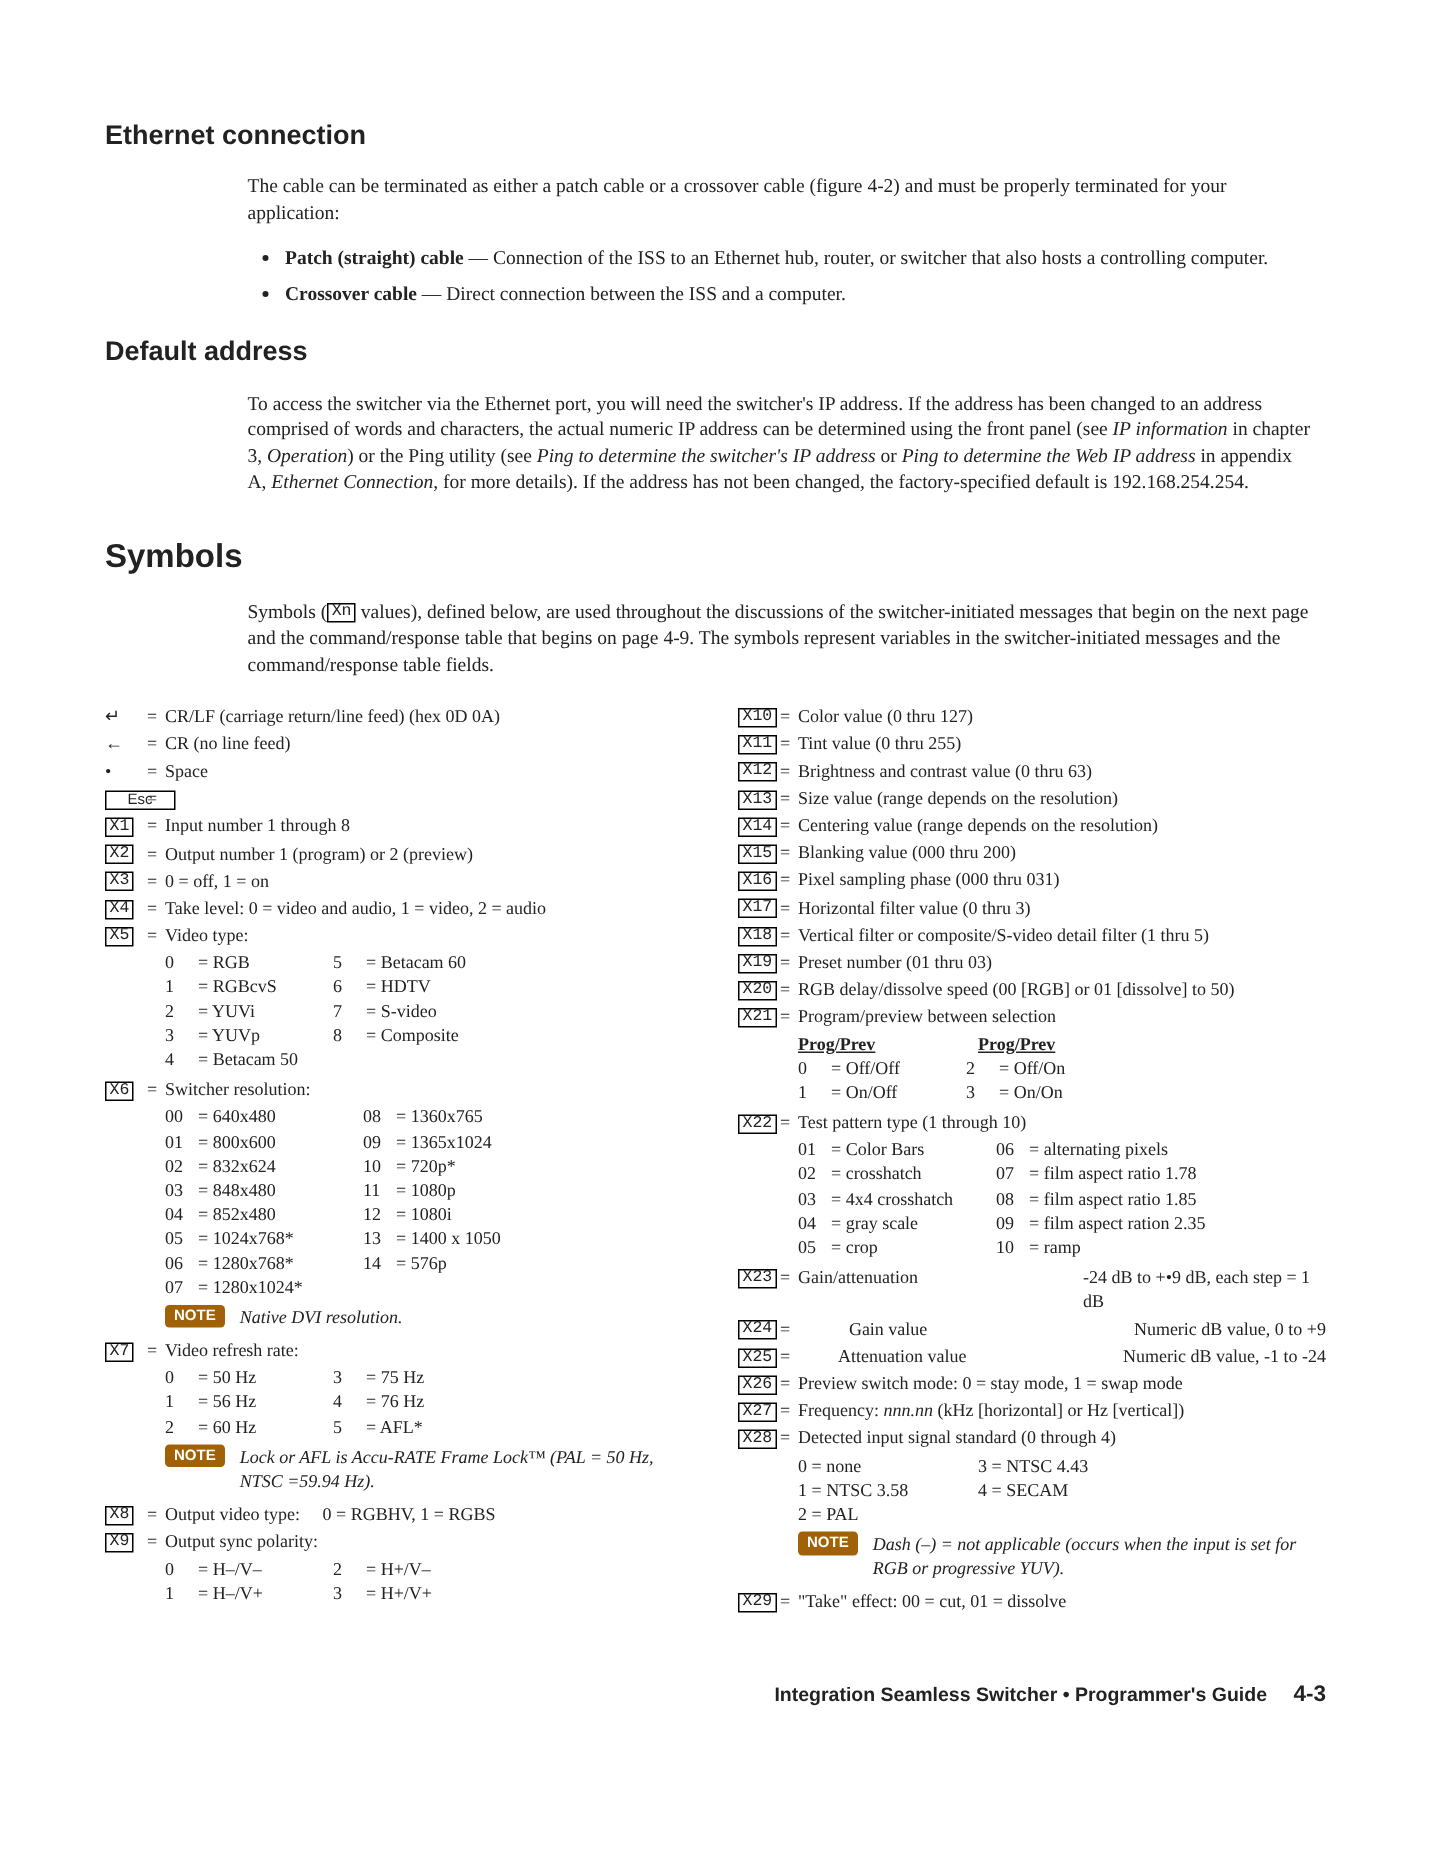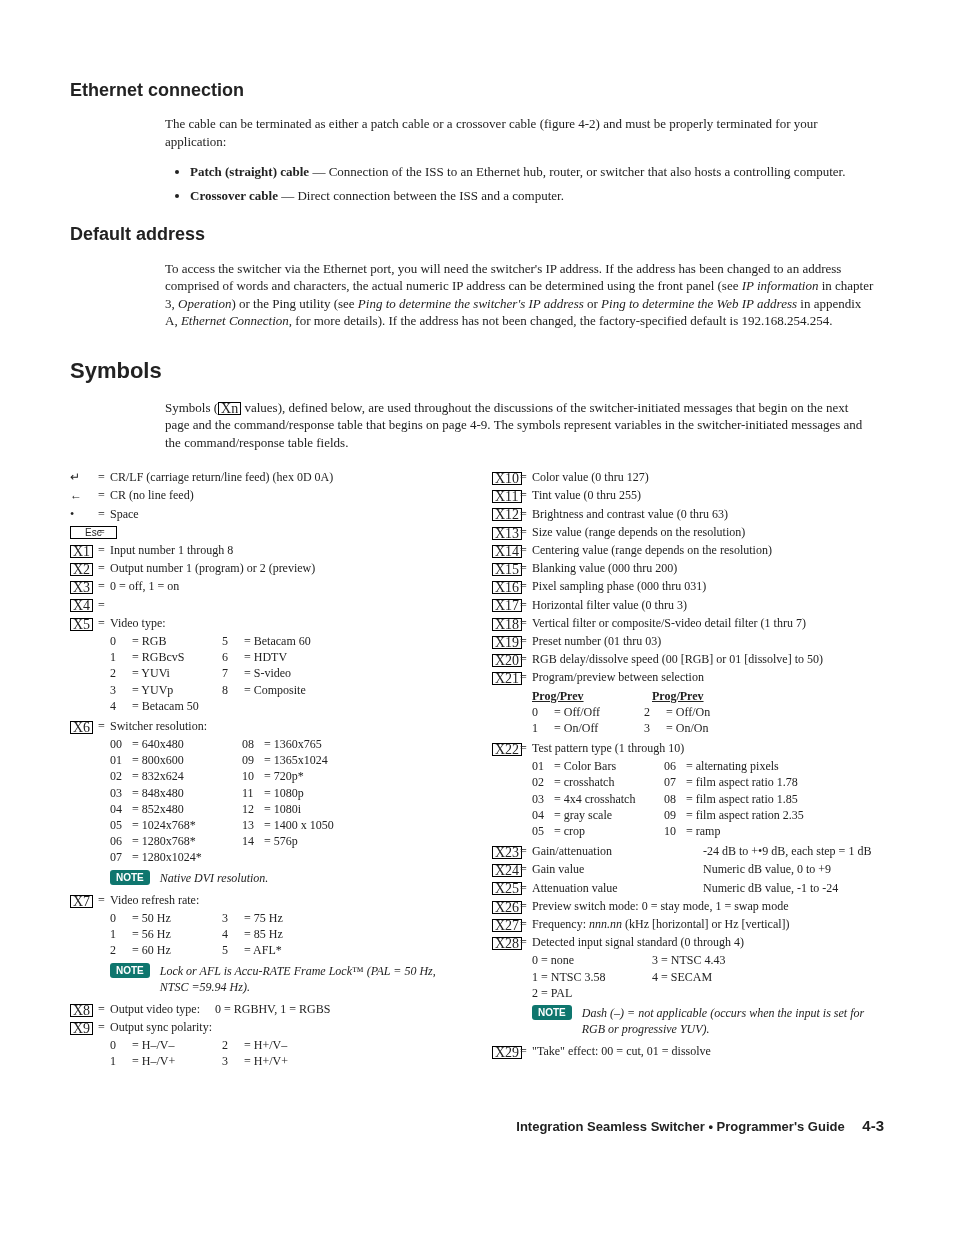--- a/index.html
+++ b/index.html
@@ -17,38 +17,38 @@
   ul.bullets { margin: 6px 0 6px 120px; padding: 0; }
   ul.bullets li { margin-bottom: 6px; list-style: disc; }
   .bold { font-weight: bold; }
   .italic { font-style: italic; }
   .columns { display: flex; gap: 30px; margin-top: 18px; font-size: 12px; line-height: 1.35; }
   .col { flex: 1 1 50%; }
   .defline { display: flex; align-items: flex-start; margin-bottom: 2px; }
   .sym { width: 28px; flex-shrink:0; text-align:left; }
   .eq  { width: 12px; flex-shrink:0; }
   .desc { flex: 1; }
-  .boxed { display:inline-block; border:1px solid #000; font-family: Liberation Serif, serif; font-size:14px; padding:0 2px; line-height:11px; vertical-align:middle; }
+  .boxed { display:inline-block; border:1px solid #000; font-family: Liberation Mono, monospace; font-size:11px; padding:0 2px; line-height:11px; vertical-align:middle; }
   .boxed-big { border:1px solid #000; font-family: Arial, sans-serif; font-size:10px; padding:0 14px; }
   .subtable { margin-left: 40px; margin-bottom:4px; }
   .subtable .row { display:flex; }
   .subtable .c1 { width: 22px; }
   .subtable .c2 { width: 90px; }
   .subtable .c3 { width: 22px; }
   .subtable .c4 { flex:1; }
   .subtable.wide .c2 { width: 110px; }
   .subtable.tp .c2 { width: 110px; }
   .noteblock { display:flex; align-items:flex-start; margin:4px 0 6px 40px; gap:10px; }
-  .note-badge { background:#0f766e; color:#fff; font-family: Arial, sans-serif; font-weight:bold; font-size:10px; padding:1px 6px; border-radius:3px; flex-shrink:0; }
+  .note-badge { background:#a16207; color:#fff; font-family: Arial, sans-serif; font-weight:bold; font-size:10px; padding:1px 6px; border-radius:3px; flex-shrink:0; }
   .note-text { font-style: italic; flex:1; }
   .pp-head { display:flex; margin-left:40px; }
   .pp-head span { width:120px; text-decoration: underline; font-weight:bold; }
   .footer { text-align:right; margin-top:42px; font-family: Verdana, Arial, sans-serif; font-size:13px; }
   .footer .pg { font-weight:bold; font-size:15px; margin-left:14px; }
-  .desc-pair { display:flex; gap:21px; }
+  .desc-pair { display:flex; gap:40px;justify-content:flex-end; }
   .desc-pair > span:first-child { min-width: 150px; }
 </style>
 </head>
 <body>
 
 <h2 class="section">Ethernet connection</h2>
 <p class="body-indent">The cable can be terminated as either a patch cable or a crossover cable (figure 4-2) and must be properly terminated for your application:</p>
 <ul class="bullets">
   <li><span class="bold">Patch (straight) cable</span><span> — Connection of the ISS to an Ethernet hub, router, or switcher that also hosts a controlling computer.</span></li>
   <li><span class="bold">Crossover cable</span><span> — Direct connection between the ISS and a computer.</span></li>
@@ -97,20 +97,21 @@
         <span class="desc">Output number 1 (program) or 2 (preview)</span>
       </div>
     <div class="defline">
         <span class="sym"><span class="boxed">X3</span></span>
         <span class="eq">=</span>
         <span class="desc">0 = off, 1 = on</span>
       </div>
     <div class="defline">
         <span class="sym"><span class="boxed">X4</span></span>
         <span class="eq">=</span>
+        <span class="desc">Take level: 0 = video and audio, 1 = video, 2 = audio</span>
       </div>
     <div class="defline">
         <span class="sym"><span class="boxed">X5</span></span>
         <span class="eq">=</span>
         <span class="desc">Video type:</span>
       </div>
     <div class="subtable">
       <div class="row">
           <span class="c1">0</span>
           <span class="c2">= RGB</span>
@@ -210,21 +211,21 @@
       <div class="row">
           <span class="c1">0</span>
           <span class="c2">= 50 Hz</span>
           <span class="c3">3</span>
           <span class="c4">= 75 Hz</span>
         </div>
       <div class="row">
           <span class="c1">1</span>
           <span class="c2">= 56 Hz</span>
           <span class="c3">4</span>
-          <span class="c4">= 85 Hz</span>
+          <span class="c4">= 76 Hz</span>
         </div>
       <div class="row">
           <span class="c1">2</span>
           <span class="c2">= 60 Hz</span>
           <span class="c3">5</span>
           <span class="c4">= AFL*</span>
         </div>
     </div>
     <div class="noteblock">
       <span class="note-badge">NOTE</span>
@@ -293,21 +294,21 @@
         <span class="desc">Pixel sampling phase (000 thru 031)</span>
       </div>
     <div class="defline">
         <span class="sym"><span class="boxed">X17</span></span>
         <span class="eq">=</span>
         <span class="desc">Horizontal filter value (0 thru 3)</span>
       </div>
     <div class="defline">
         <span class="sym"><span class="boxed">X18</span></span>
         <span class="eq">=</span>
-        <span class="desc">Vertical filter or composite/S-video detail filter (1 thru 7)</span>
+        <span class="desc">Vertical filter or composite/S-video detail filter (1 thru 5)</span>
       </div>
     <div class="defline">
         <span class="sym"><span class="boxed">X19</span></span>
         <span class="eq">=</span>
         <span class="desc">Preset number (01 thru 03)</span>
       </div>
     <div class="defline">
         <span class="sym"><span class="boxed">X20</span></span>
         <span class="eq">=</span>
         <span class="desc">RGB delay/dissolve speed (00 [RGB] or 01 [dissolve] to 50)</span>

